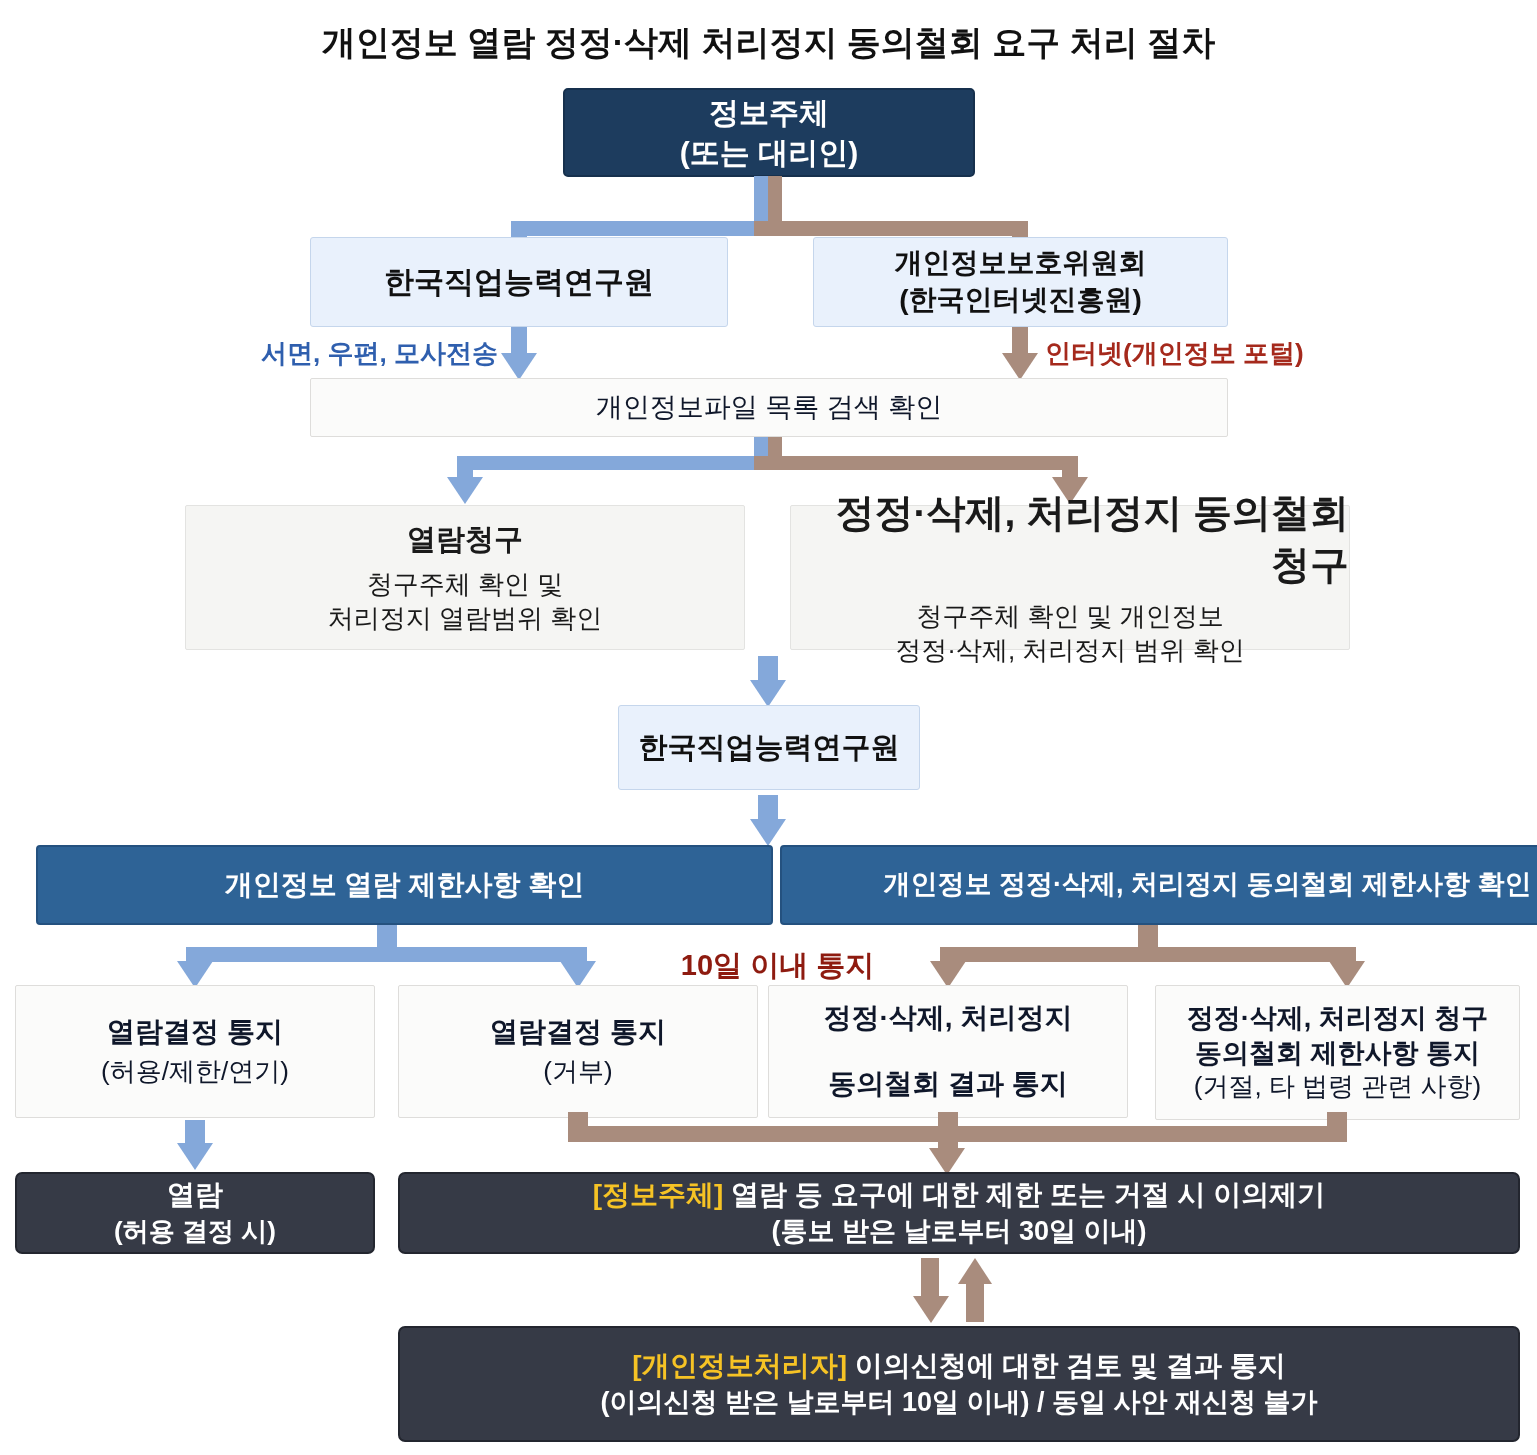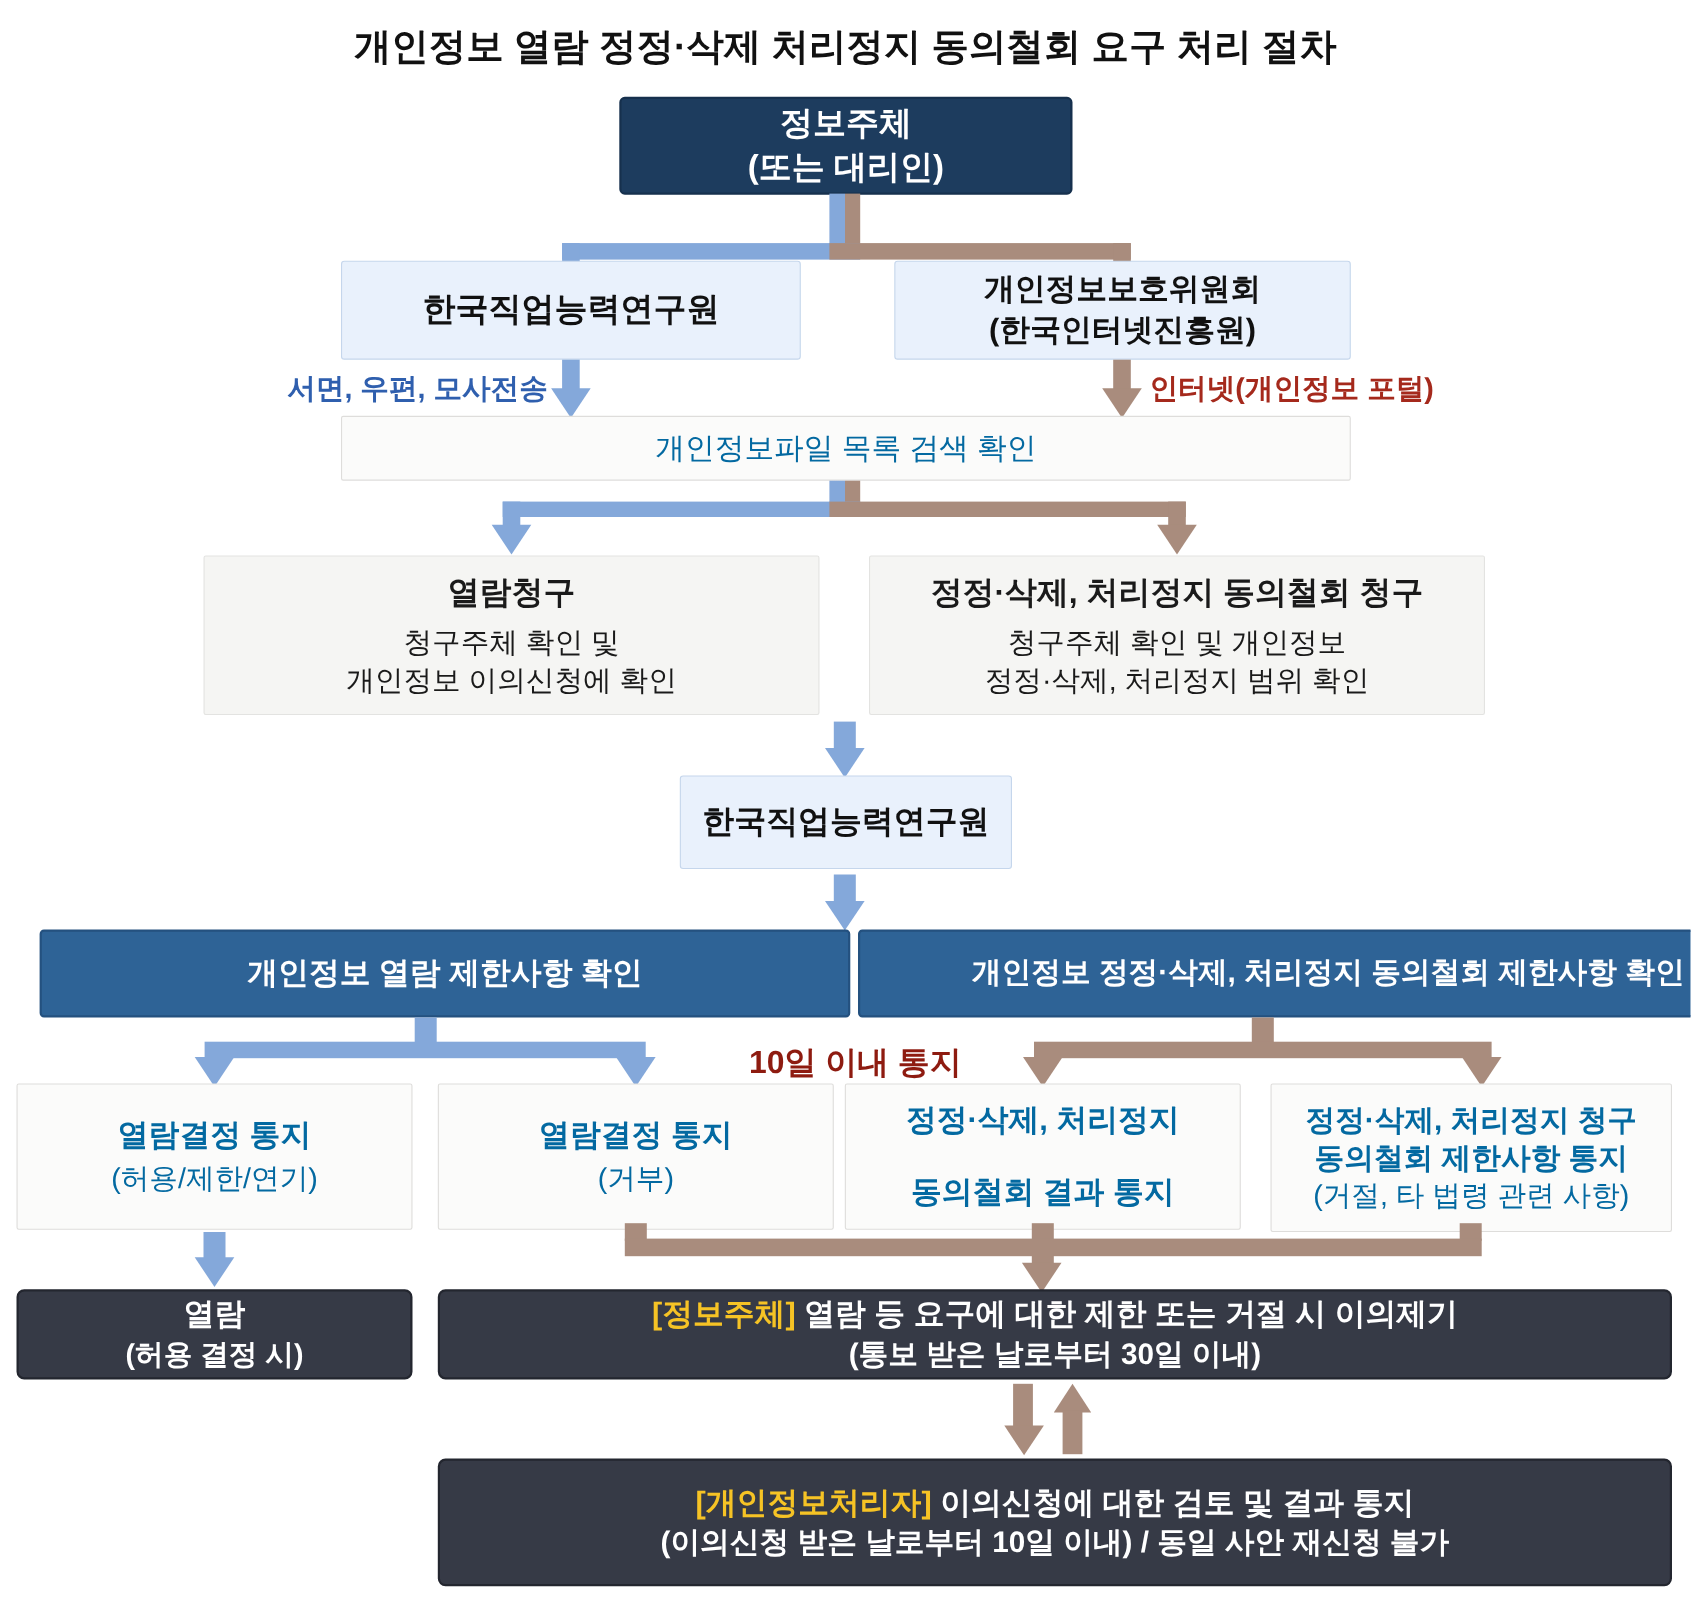--- a/index.html
+++ b/index.html
@@ -19,21 +19,21 @@
     --deep-red:#8e1b10;
     --yellow:#f6c325;
   }
   html,body{margin:0;padding:0;background:#ffffff;}
   body{font-family:"Liberation Sans","DejaVu Sans",sans-serif;}
   #canvas{position:relative;width:1537px;height:1455px;background:#ffffff;overflow:hidden;}
   .box{position:absolute;box-sizing:border-box;display:flex;flex-direction:column;
        align-items:center;justify-content:center;text-align:center;line-height:1.32;}
   .navy{background:var(--navy);border:2px solid #16304d;border-radius:5px;color:#fff;font-weight:bold;font-size:30px;}
   .lightblue{background:var(--lightblue-bg);border:1px solid var(--lightblue-bd);border-radius:3px;color:#111;font-weight:bold;}
-  .plain{background:var(--plain-bg);border:1px solid var(--plain-bd);border-radius:2px;color:#0369a1;}
+  .plain{background:var(--plain-bg);border:1px solid var(--plain-bd);border-radius:2px;color:#0f172a;}
   .gray{background:var(--gray-bg);border:1px solid var(--gray-bd);border-radius:2px;color:#1a1a1a;}
   .bar{background:var(--bar-blue);border:2px solid #24517f;border-radius:4px;color:#fff;font-weight:bold;}
   .dark{background:var(--dark);border:2px solid #23262f;border-radius:7px;color:#fff;font-weight:bold;}
   .rect{position:absolute;}
   .blue-fill{background:var(--blue);}
   .brown-fill{background:var(--brown);}
   .split-fill{background:linear-gradient(90deg,var(--blue) 0 50%,var(--brown) 50% 100%);}
   .tri{position:absolute;width:0;height:0;}
   .tri.down.blue{border-left:18px solid transparent;border-right:18px solid transparent;border-top:27px solid var(--blue);}
   .tri.down.brown{border-left:18px solid transparent;border-right:18px solid transparent;border-top:27px solid var(--brown);}
@@ -93,24 +93,24 @@
   <div class="rect blue-fill" style="left:457px;top:456px;width:325px;height:14px;"></div>
   <div class="rect blue-fill" style="left:457px;top:456px;width:16px;height:23px;"></div>
   <div class="tri down blue" style="left:447px;top:477px;"></div>
   <div class="rect brown-fill" style="left:754px;top:456px;width:324px;height:14px;"></div>
   <div class="rect brown-fill" style="left:1062px;top:456px;width:16px;height:23px;"></div>
   <div class="tri down brown" style="left:1052px;top:477px;"></div>
 
   <div class="box gray" style="left:185px;top:505px;width:560px;height:145px;">
     <div class="t-md" style="font-size:29px;">열람청구</div>
     <div class="t-reg gap">청구주체 확인 및</div>
-    <div class="t-reg">개인정보 이의신청에 확인</div>
+    <div class="t-reg">처리정지 열람범위 확인</div>
   </div>
   <div class="box gray" style="left:790px;top:505px;width:560px;height:145px;">
-    <div class="t-md" style="font-size:29px;">정정·삭제, 처리정지 동의철회 청구</div>
+    <div class="t-md" style="font-size:39px;text-align:right;">정정·삭제, 처리정지 동의철회 청구</div>
     <div class="t-reg gap">청구주체 확인 및 개인정보</div>
     <div class="t-reg">정정·삭제, 처리정지 범위 확인</div>
   </div>
 
   <div class="rect blue-fill" style="left:758px;top:656px;width:20px;height:26px;"></div>
   <div class="tri down blue" style="left:750px;top:680px;"></div>
 
   <div class="box lightblue" style="left:618px;top:705px;width:302px;height:85px;font-size:29px;">
     <div>한국직업능력연구원</div>
   </div>

